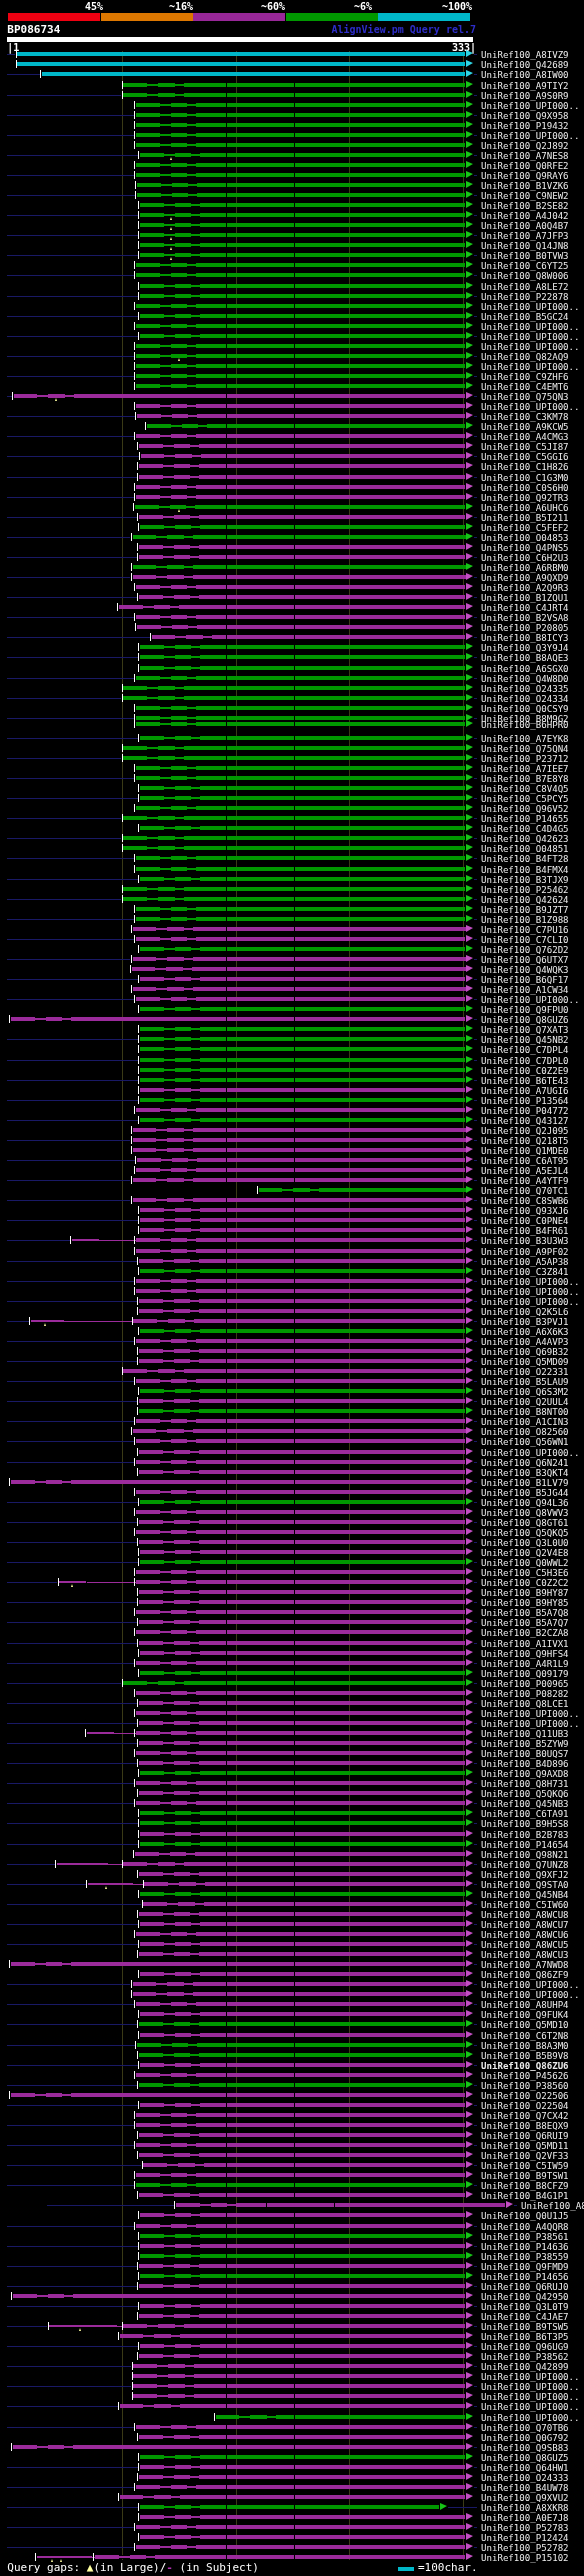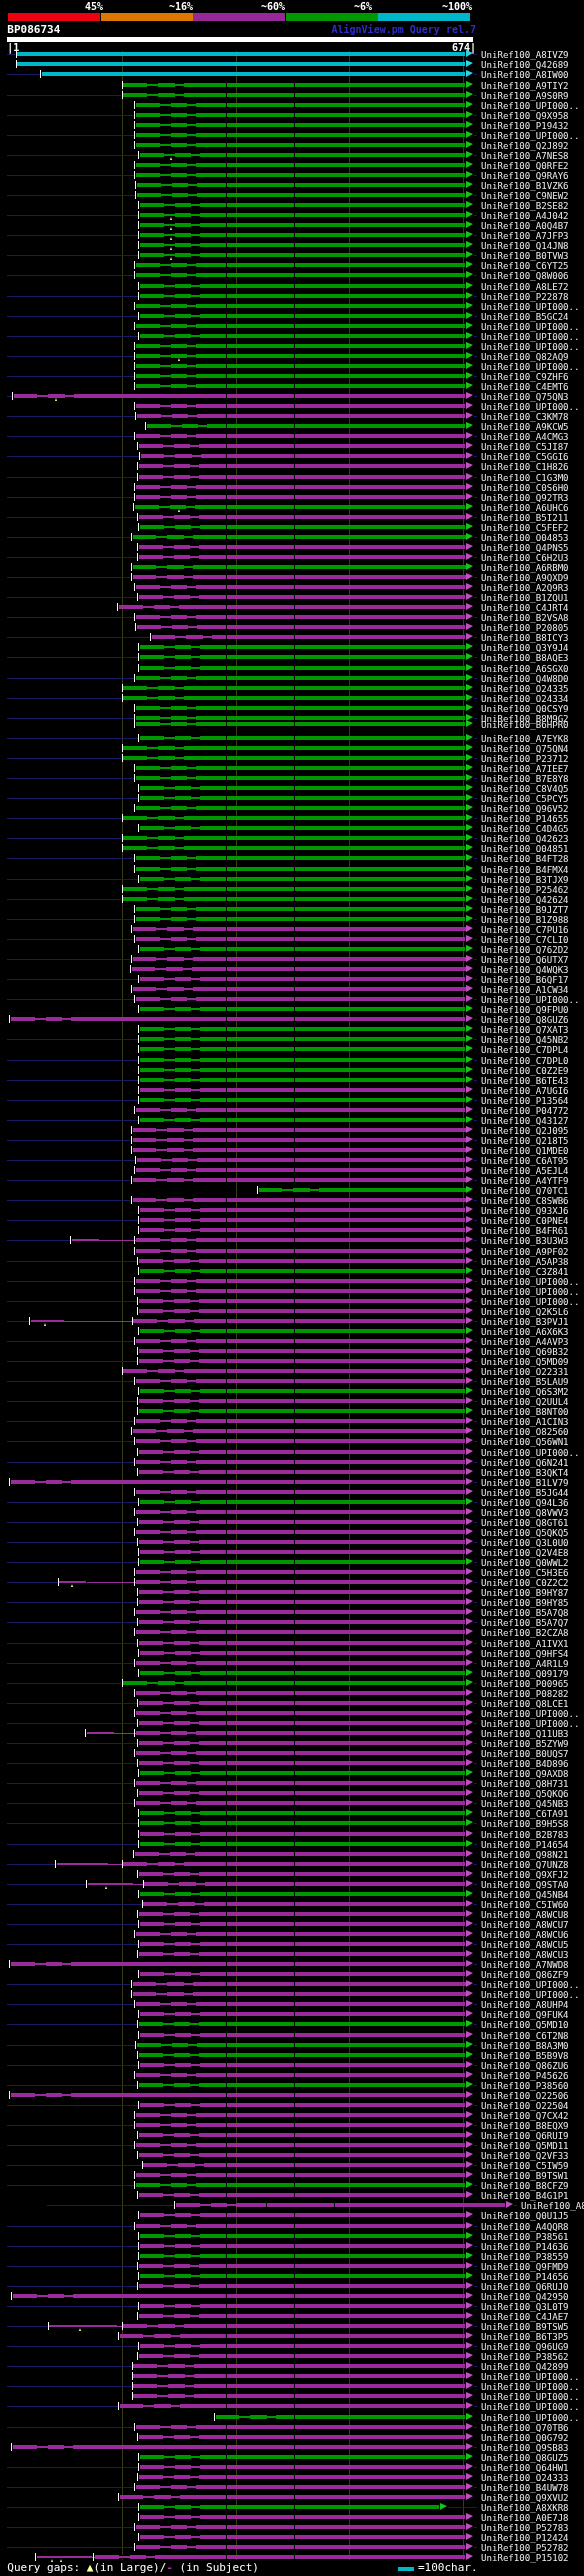--- a/index.html
+++ b/index.html
@@ -45,21 +45,21 @@
       <div class="keyseg" style="left: 8.2px; width: 92px; background: rgb(238, 0, 17);"></div>
       <div class="keyseg" style="left: 101px; width: 92px; background: rgb(221, 119, 0);"></div>
       <div class="keyseg" style="left: 193px; width: 92px; background: rgb(152, 39, 152);"></div>
       <div class="keyseg" style="left: 286px; width: 92px; background: rgb(0, 152, 0);"></div>
       <div class="keyseg" style="left: 378px; width: 92px; background: rgb(0, 183, 201);"></div>
     </div>
   <div id="title">BP086734</div>
   <div id="appnote">AlignView.pm Query rel.7</div>
   <div id="querybar"></div>
   <div class="rulertxt" style="left:7.3px;">|1</div>
-  <div class="rulertxt" style="right:109px;">674|</div>
+  <div class="rulertxt" style="right:109px;">333|</div>
   <div id="grid">
       <div class="gridline" style="left: 122px;"></div>
       <div class="gridline" style="left: 236px;"></div>
       <div class="gridline" style="left: 349px;"></div>
       <div class="gridline" style="left: 463px;"></div>
     </div>
   <div id="rows">
       <div class="row" style="top: 49px;">
         <div class="navline" style="left: 7.3px; width: 8.2px;"></div>
         <div class="navline" style="left: 474px; width: 2.7px;"></div>
@@ -2660,21 +2660,21 @@
         <div class="bar" title="UniRef100_B5B9V8" style="left: 139px; width: 326px; background: rgb(0, 152, 0);"></div>
         <div class="thin" style="left: 163px; width: 11px; top: 2.7px;"></div>
         <div class="thin" style="left: 163px; width: 11px; top: 5.5px;"></div>
         <div class="thin" style="left: 190px; width: 9.1px; top: 2.7px;"></div>
         <div class="thin" style="left: 190px; width: 9.1px; top: 5.5px;"></div>
         <div class="notch" style="left: 226px;"></div>
         <div class="notch" style="left: 294px;"></div>
         <div class="arrow" style="left: 466px; border-left: 7.3px solid rgb(23, 196, 23);"></div>
         <div class="hitlabel">UniRef100_B5B9V8</div>
       </div>
-      <div class="row" style="top: 2060px;">
+      <div class="row" style="top: 2060px; font-weight: bold;">
         <div class="navline" style="left: 7.3px; width: 131px;"></div>
         <div class="navline" style="left: 474px; width: 2.7px;"></div>
         <div class="tick" style="left: 138px;"></div>
         <div class="bar" title="UniRef100_Q86ZU6" style="left: 140px; width: 325px; background: rgb(155, 43, 155);"></div>
         <div class="thin" style="left: 164px; width: 11px; top: 2.7px;"></div>
         <div class="thin" style="left: 164px; width: 11px; top: 5.5px;"></div>
         <div class="thin" style="left: 191px; width: 9.1px; top: 2.7px;"></div>
         <div class="thin" style="left: 191px; width: 9.1px; top: 5.5px;"></div>
         <div class="notch" style="left: 226px;"></div>
         <div class="notch" style="left: 294px;"></div>

